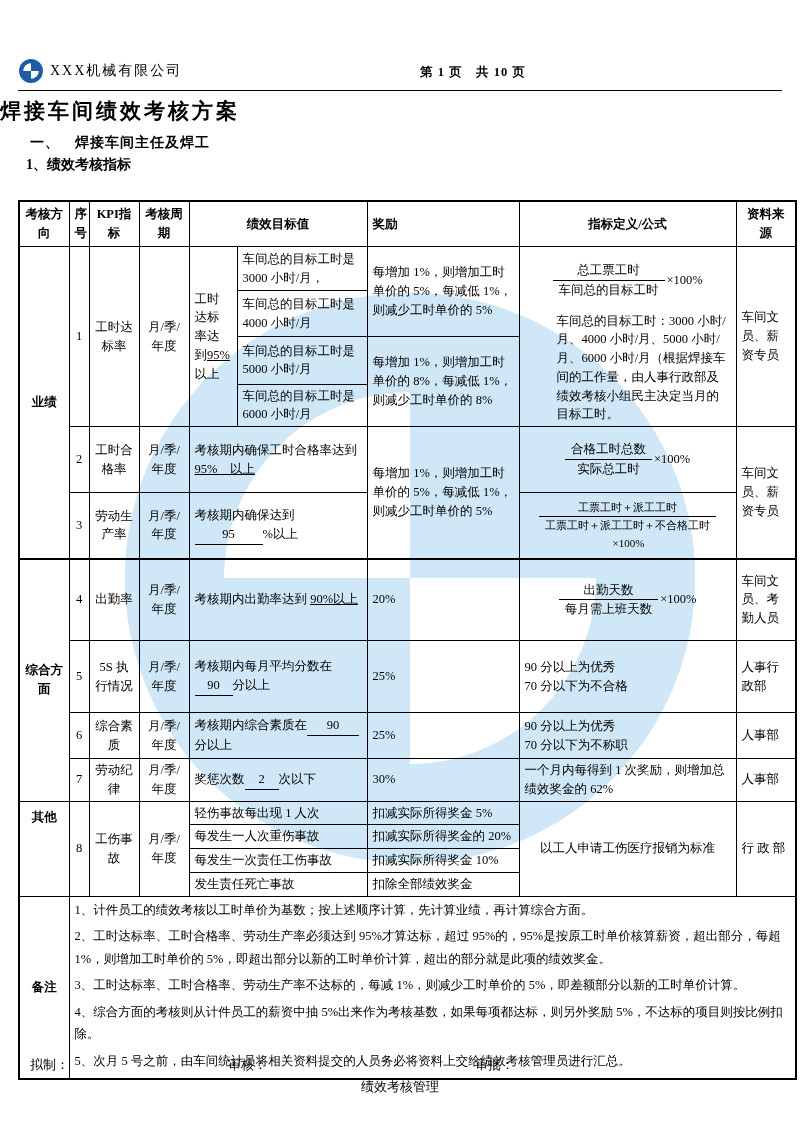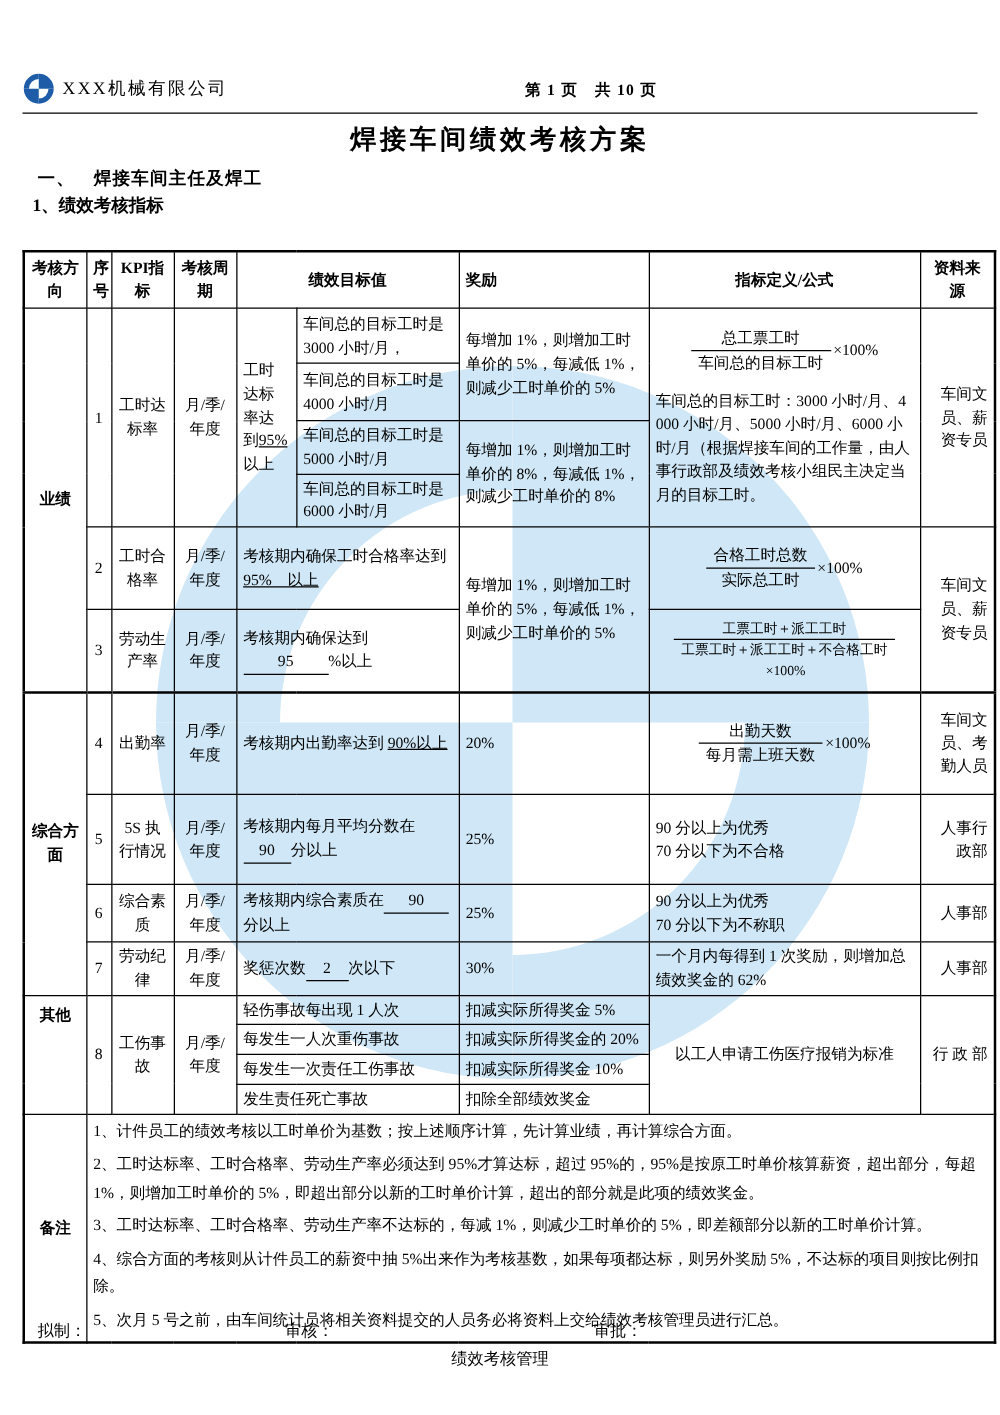--- a/index.html
+++ b/index.html
@@ -8,53 +8,53 @@
     font-family:"Liberation Serif","DejaVu Serif",serif;
     color:#000;font-size:12.5px;overflow:hidden;
   }
   .page{position:relative;width:800px;height:1132px;}
   
   .doc-header{position:absolute;left:18px;right:18px;top:52px;height:38px;
     display:flex;align-items:center;border-bottom:1.5px solid #000;}
   .logo{width:26px;height:26px;margin-right:6px;flex:0 0 auto;}
   .company{font-size:14px;letter-spacing:2px;}
   .pageinfo{position:absolute;left:402px;top:12px;font-size:12.5px;font-weight:bold;letter-spacing:1px;}
-  .doc-title{position:absolute;left:0;right:0;top:97px;text-align:center;
+  .doc-title{position:absolute;left:0;right:0;top:97px;
     font-size:21px;font-weight:bold;letter-spacing:3px;}
   .sec1{position:absolute;left:30px;top:134px;font-size:14px;font-weight:bold;letter-spacing:1px;}
   .sec2{position:absolute;left:26px;top:156px;font-size:14px;font-weight:bold;}
   .tbl-title{position:absolute;left:0;right:0;top:180px;text-align:center;
     font-size:14px;font-weight:bold;letter-spacing:1px;}
   
   .watermark{position:absolute;left:100px;top:268px;width:620px;height:620px;z-index:0;}
   
   table.kpi{position:absolute;left:18px;top:200px;width:777px;z-index:1;
     border-collapse:collapse;table-layout:fixed;background:transparent;}
   table.kpi td{border:1px solid #000;padding:2px 5px;vertical-align:middle;
     line-height:1.5;word-break:break-all;background:transparent;}
   table.kpi{border:2px solid #000;}
   tr.hd td{font-weight:bold;text-align:center;height:40px;}
   td.grp{font-weight:bold;text-align:center;}
   td.num{text-align:center;padding:2px 1px;}
   td.kpiname{text-align:center;}
   td.period{text-align:center;}
-  td.src{text-align:right;}
+  td.src{text-align:left;}
   td.ctr{text-align:center;}
   tr.thick td{border-top-width:2px;}
   .u{text-decoration:underline;}
   .blank{display:inline-block;border-bottom:1px solid #000;text-align:center;}
   .b72{min-width:68px;} .b40{min-width:38px;} .b56{min-width:52px;} .b36{min-width:34px;}
   
   .fracline{margin:12px 0;}
   .frac{display:inline-block;text-align:center;vertical-align:middle;}
   .frac .fnum{display:block;border-bottom:1px solid #000;padding:0 6px;}
   .frac .fden{display:block;padding:0 6px;}
   .fsfx{display:inline-block;vertical-align:middle;margin-left:2px;}
   .frac-sm{font-size:11px;}
-  .fnote{margin-top:2px;text-align:left;}
+  .fnote{margin-top:2px;text-align:left;margin-left:32px;}
   .fcenter{text-align:center;}
   
   td.notes{vertical-align:top;padding:6px 10px;}
   td.notes p{margin:0 0 4px 0;line-height:1.8;}
   td.noteslabel{font-weight:bold;text-align:center;vertical-align:top;padding-top:10px;}
   
   .foot{position:absolute;left:0;right:0;top:1056px;height:50px;font-size:13px;}
   .foot .f1{position:absolute;left:30px;top:0;}
   .foot .f2{position:absolute;left:228px;top:0;}
   .foot .f3{position:absolute;left:448px;top:0;margin-left:27px;}

